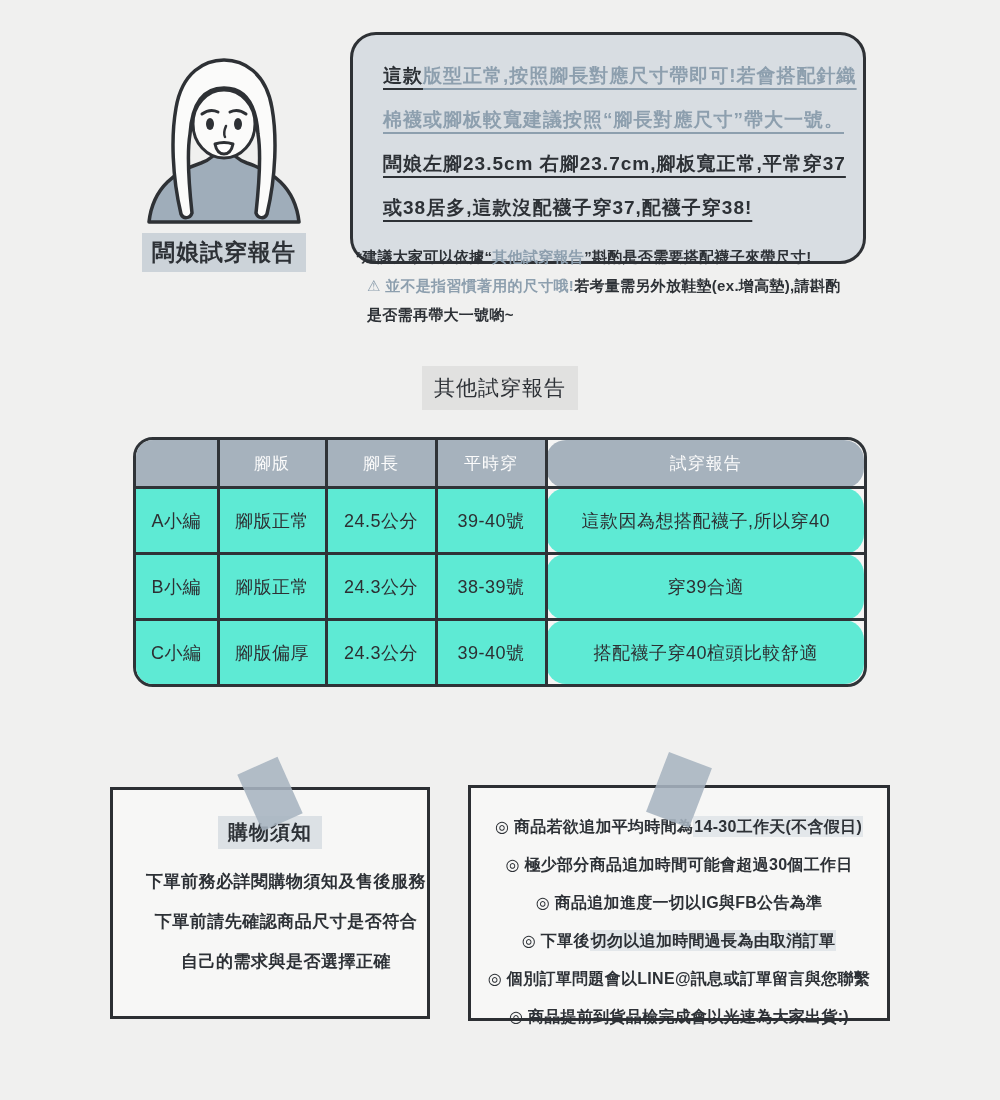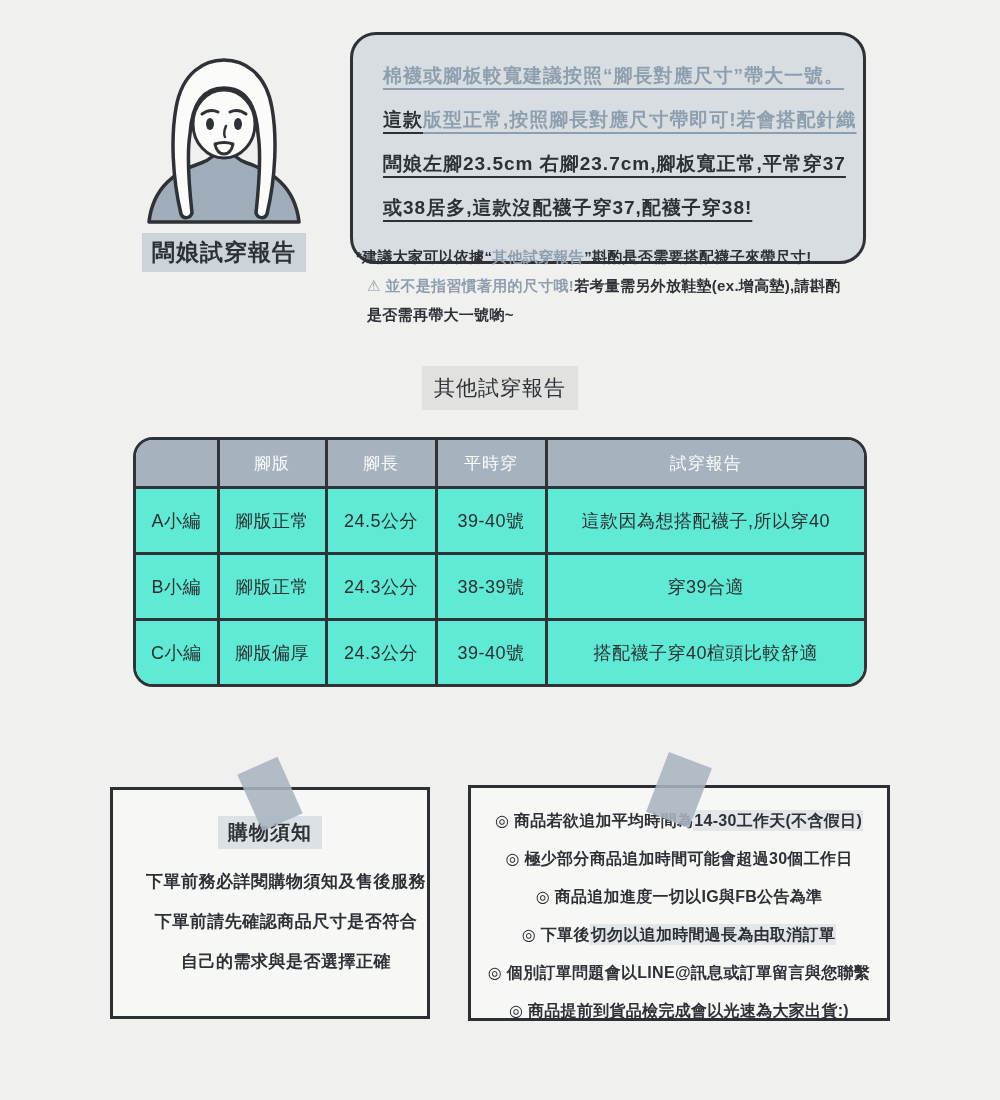--- a/index.html
+++ b/index.html
@@ -84,33 +84,33 @@
   }
   table.fit th{
     background:#a6b2bd;color:#fcfcfc;
     height:44px;font-size:17px;letter-spacing:1px;
   }
   table.fit td{
     background:#5eead4;color:#2d3033;
     height:61px;font-size:18px;letter-spacing:0.5px;
   }
   table.fit tr th:first-child,table.fit tr td:first-child{border-left:none;}
-  table.fit tr th:last-child,table.fit tr td:last-child{border-right:none;}
+  table.fit tr th:last-child,table.fit tr td:last-child{border-right:none;border-radius:20px;}
   table.fit tr:first-child th{border-top:none;}
   table.fit tr:last-child td{border-bottom:none;}
   
   .notice-box{
     position:absolute;
     box-sizing:border-box;
     background:#f7f7f6;
     border:3px solid #2c2f33;
     text-align:center;
   }
   .shopping-box{left:110px;top:787px;width:320px;height:232px;}
-  .restock-box{left:468px;top:785px;width:422px;height:236px;padding-top:14px;}
+  .restock-box{left:468px;top:785px;width:422px;height:236px;padding-top:20px;}
   .tape{
     position:absolute;top:-27px;left:50%;
     width:44px;height:62px;
     background:rgba(167,180,192,0.88);
     transform:translateX(-50%) rotate(-24deg);
   }
   .restock-box .tape{transform:translateX(-50%) rotate(21deg);top:-30px;width:46px;height:64px;}
   .notice-title{margin-top:26px;}
   .notice-title span{
     display:inline-block;background:#dce1e5;
@@ -152,24 +152,24 @@
 
       <path d="M76,100 Q85,97 94,100 Q92,110 85,110 Q78,110 76,100 Z" fill="#ffffff" stroke="#2e3135" stroke-width="3" stroke-linejoin="round"></path>
     </svg>
   </div>
   <div class="avatar-label">
     <span>闆娘試穿報告</span>
   </div>
 
   <div class="bubble">
     <p class="bubble-line">
+      <span class="seg-dark">這款</span><span class="seg-gray">版型正常,按照腳長對應尺寸帶即可!若會搭配針織</span>
+    </p>
+    <p class="bubble-line">
       <span class="seg-gray">棉襪或腳板較寬建議按照“腳長對應尺寸”帶大一號。</span>
-    </p>
-    <p class="bubble-line">
-      <span class="seg-dark">這款</span><span class="seg-gray">版型正常,按照腳長對應尺寸帶即可!若會搭配針織</span>
     </p>
     <p class="bubble-line">
       <span class="seg-dark">闆娘左腳23.5cm 右腳23.7cm,腳板寬正常,平常穿37</span>
     </p>
     <p class="bubble-line">
       <span class="seg-dark">或38居多,這款沒配襪子穿37,配襪子穿38!</span>
     </p>
   </div>
 
   <div class="notes">

